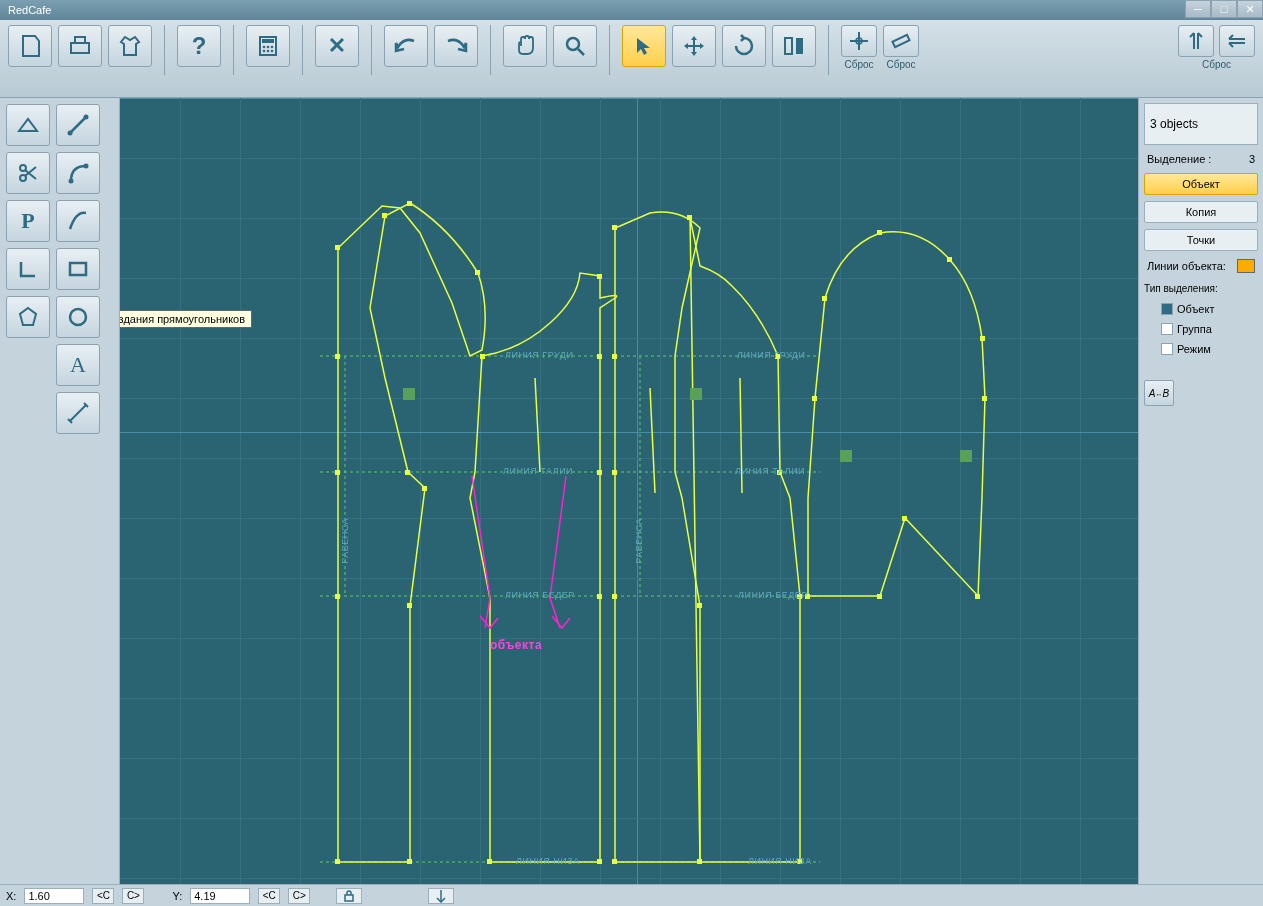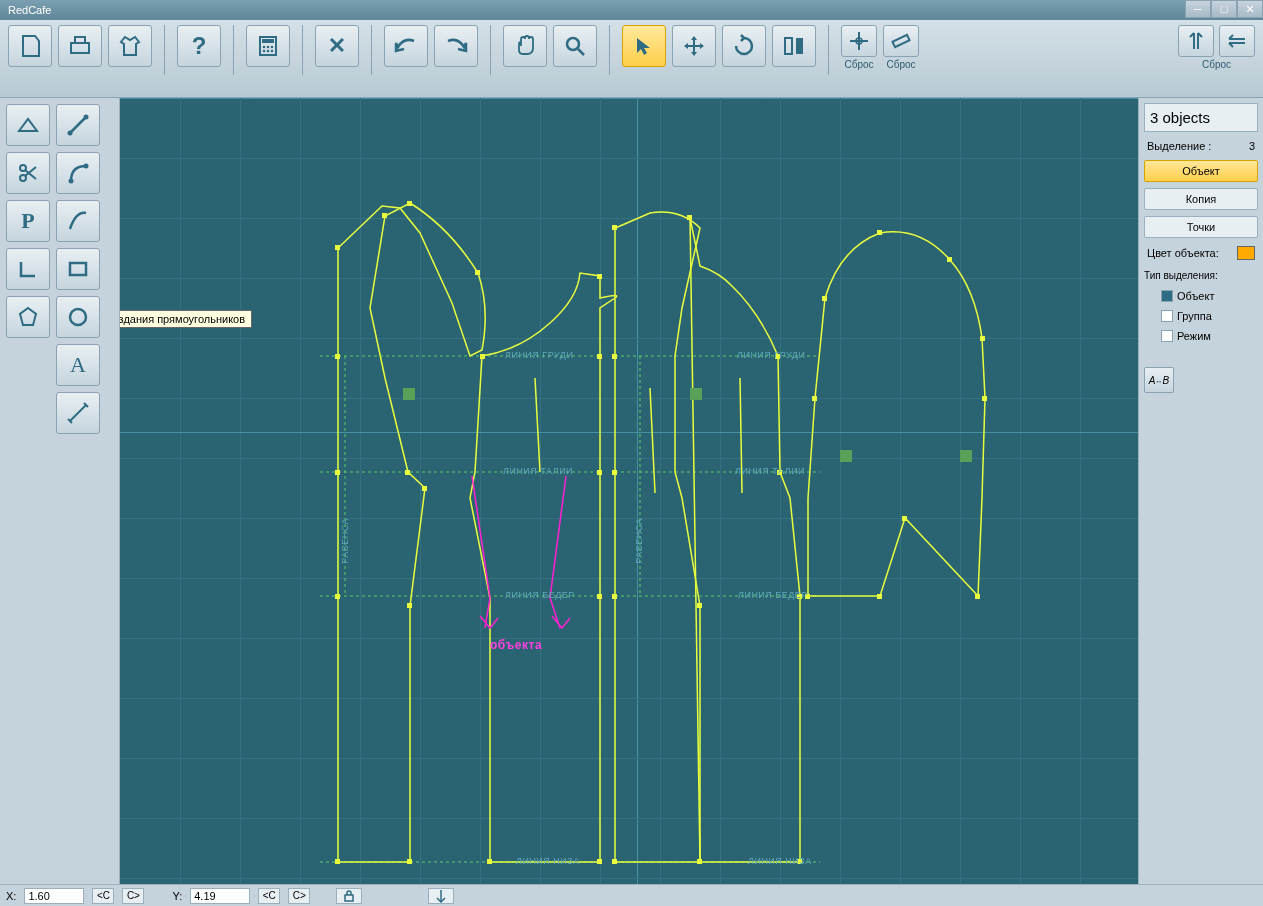--- a/index.html
+++ b/index.html
@@ -42,21 +42,21 @@
 
 .cv-label { position:absolute; color:#5ea8b8; font-size:9px; letter-spacing:0.5px; }
 .cv-label.v { writing-mode:vertical-rl; transform:rotate(180deg); }
 .cv-label.pink { color:#ff40e0; font-weight:bold; font-size:12px; }
 
 
 .marker { position:absolute; width:12px; height:12px; background:#58a158; }
 
 
 .right-panel { width:125px; background:#c5d3dc; border-left:1px solid #9bb0bd; padding:5px; display:flex; flex-direction:column; gap:6px; }
-.panel-header { background:#e8eff3; border:1px solid #9bb0bd; padding:5px 5px; font-size:15px; }
+.panel-header { background:#e8eff3; border:1px solid #9bb0bd; padding:13px 5px; font-size:12px; }
 .obj-list { background:#f4f7f9; border:1px solid #9bb0bd; min-height:240px; }
 .obj-item { padding:2px 5px; border-bottom:1px solid #d4e0e7; font-size:10px; }
 .obj-item.sel { background:#e0e8ee; }
 .sel-row { display:flex; justify-content:space-between; align-items:center; font-size:10px; padding:2px 3px; }
 .panel-btn { height:22px; background:#e8eff3; border:1px solid #9bb0bd; border-radius:2px; font-size:11px; cursor:pointer; }
 .panel-btn.active { background:linear-gradient(#ffe89a,#ffcf4a); border-color:#d9a400; }
 .color-swatch { width:18px; height:14px; background:#ffaa00; border:1px solid #666; }
 .check-row { display:flex; align-items:flex-start; gap:4px; font-size:10px; padding:1px 17px; }
 .check-box { width:12px; height:12px; border:1px solid #8ba2b2; background:#fff; }
 .check-box.on { background:#2f6b82; }
@@ -427,21 +427,21 @@
   <div class="right-panel">
     <div class="panel-header">3 objects</div>
     <div class="sel-row">
       <span>Выделение :</span>
       <span>3</span>
     </div>
     <button class="panel-btn active">Объект</button>
     <button class="panel-btn">Копия</button>
     <button class="panel-btn">Точки</button>
     <div class="sel-row">
-      <span>Цвет объекта:</span>
+      <span>Линии объекта:</span>
       <div class="color-swatch"></div>
     </div>
     <div style="font-size:10px;padding:2px 0">Тип выделения:</div>
     <div class="check-row">
       <div class="check-box on"></div>
       <span>Объект</span>
     </div>
     <div class="check-row">
       <div class="check-box"></div>
       <span>Группа</span>

